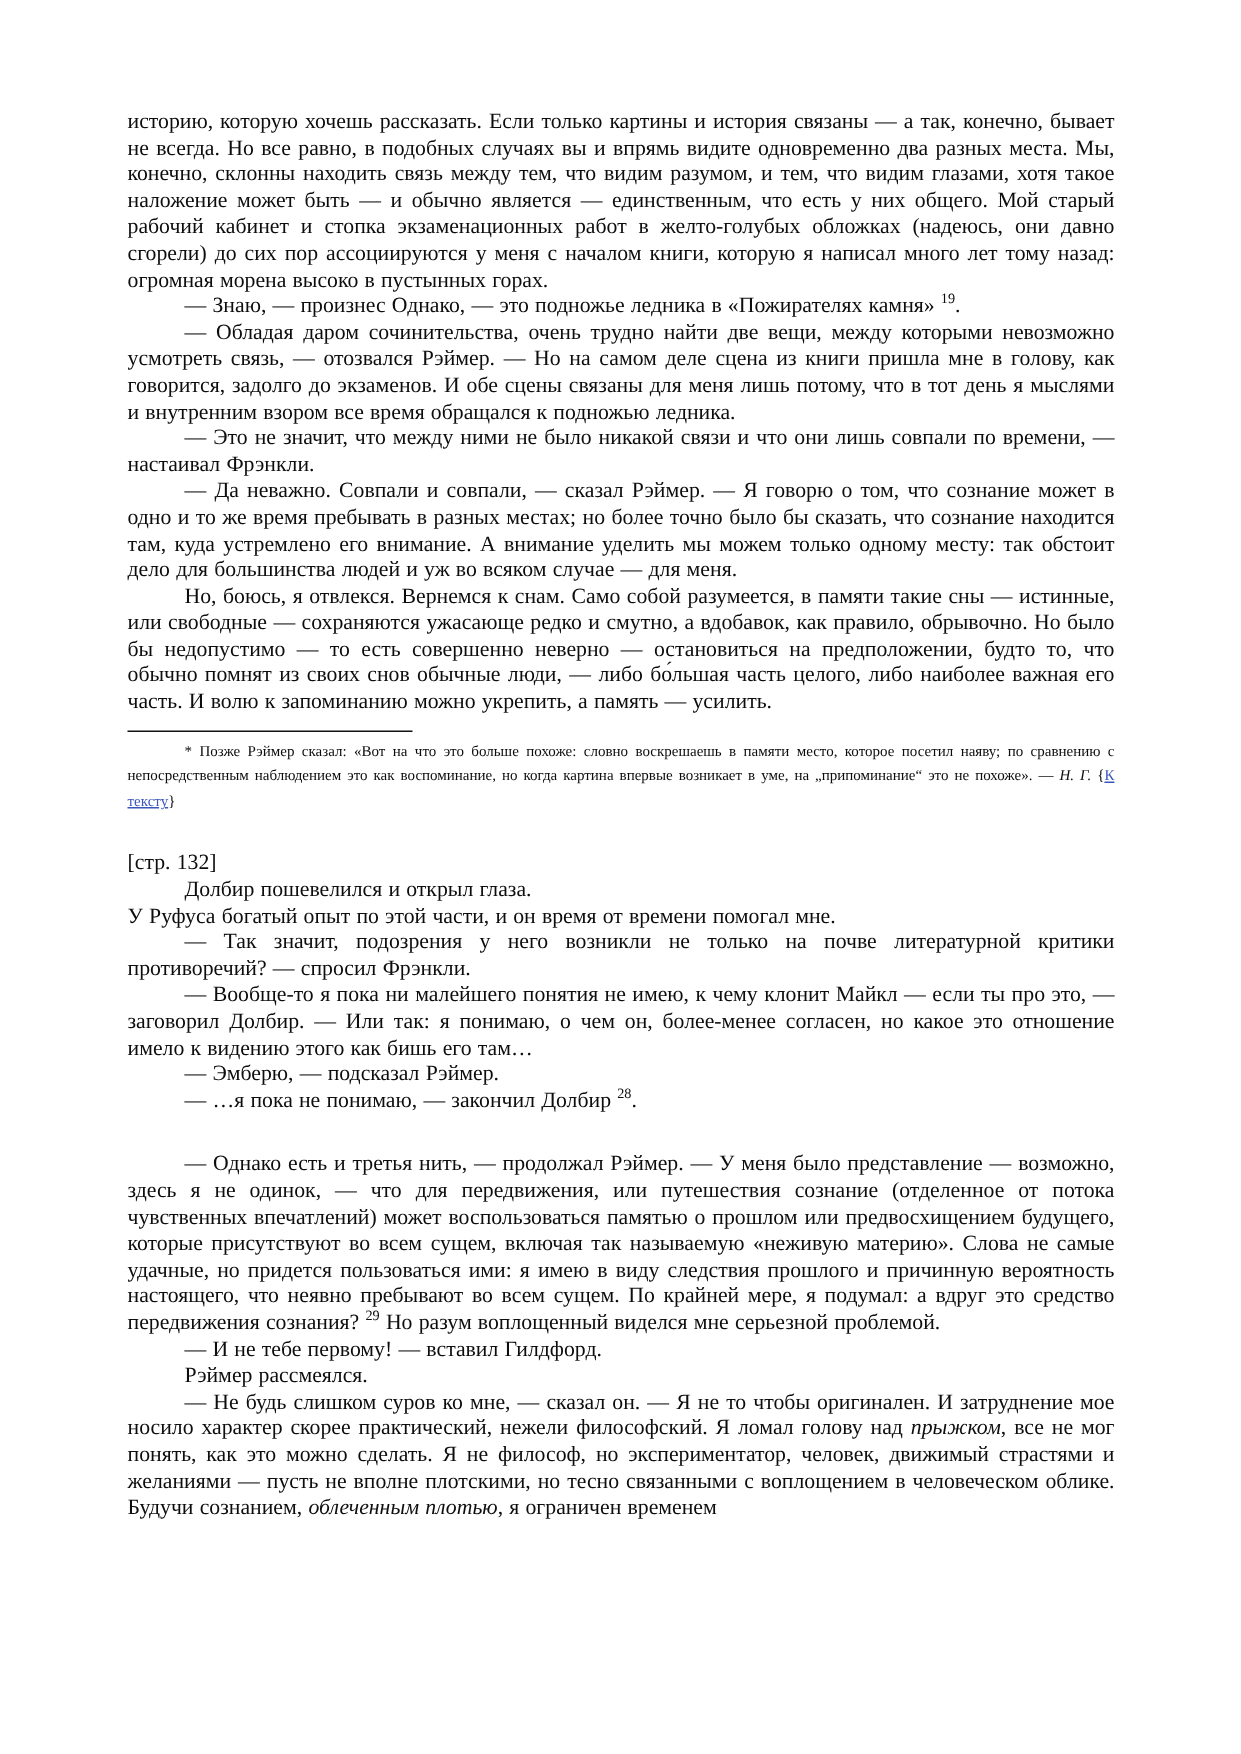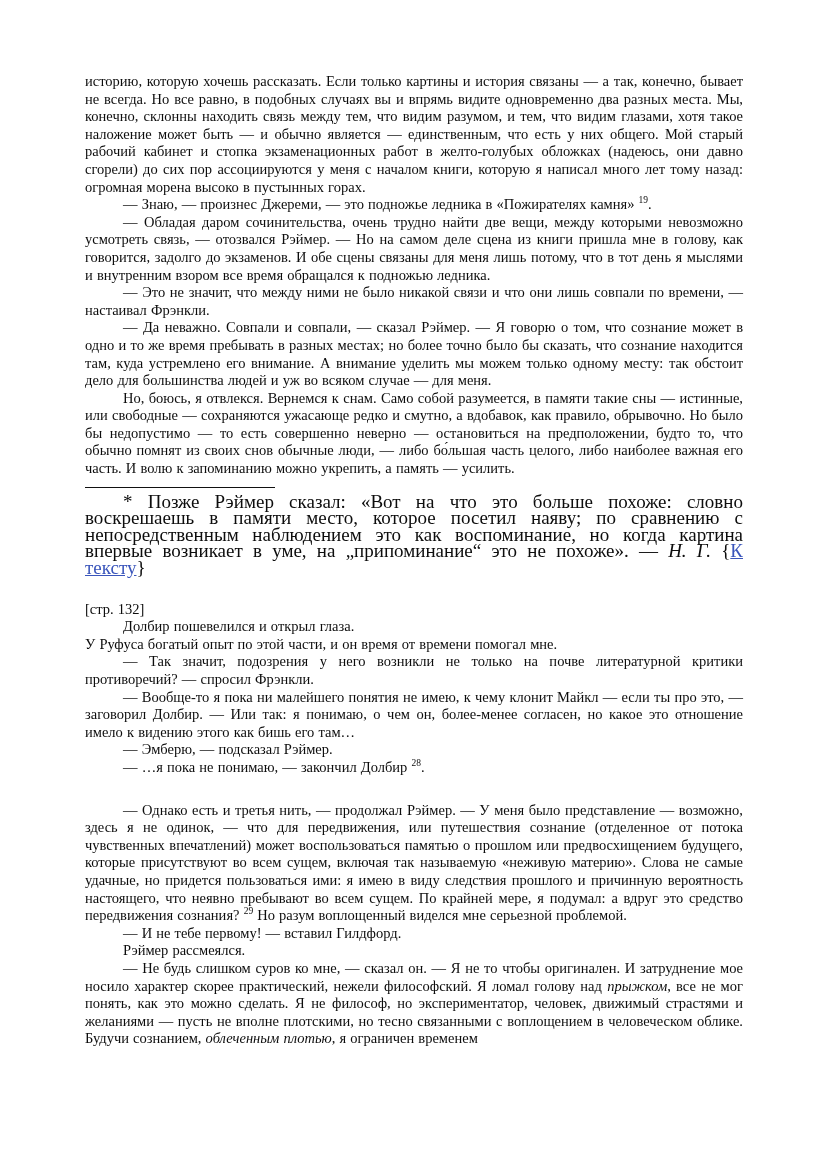--- a/index.html
+++ b/index.html
@@ -25,21 +25,21 @@
     margin: 0;
     text-align: justify;
     font-size: 14.5px;
     line-height: 17.6px;
     word-spacing: 0.5px;
   }
   p.para.indent {
     text-indent: 38px;
   }
   p.para.small {
-    font-size: 19px;
+    font-size: 10px;
     line-height: 16.6px;
   }
   sup.note-ref {
     font-size: 9.5px;
     line-height: 0;
     vertical-align: super;
   }
   em.emph {
     font-style: italic;
   }
@@ -56,21 +56,21 @@
   }
   .spacer {
     width: 100%;
   }
 </style>
 </head>
 <body style="background: rgb(255, 255, 255); color: rgb(13, 13, 13);">
 
 <main class="book-page">
     <p class="para"><span>историю, которую хочешь рассказать. Если только картины и история связаны — а так, конечно, бывает не всегда. Но все равно, в подобных случаях вы и впрямь видите одновременно два разных места. Мы, конечно, склонны находить связь между тем, что видим разумом, и тем, что видим глазами, хотя такое наложение может быть — и обычно является — единственным, что есть у них общего. Мой старый рабочий кабинет и стопка экзаменационных работ в желто-голубых обложках (надеюсь, они давно сгорели) до сих пор ассоциируются у меня с началом книги, которую я написал много лет тому назад: огромная морена высоко в пустынных горах.</span></p>
-    <p class="para indent"><span>— Знаю, — произнес Джереми, — это подножье ледника в «Пожирателях камня» </span><sup class="note-ref">19</sup><span>.</span></p>
+    <p class="para indent"><span>— Знаю, — произнес Однако, — это подножье ледника в «Пожирателях камня» </span><sup class="note-ref">19</sup><span>.</span></p>
     <p class="para indent"><span>— Обладая даром сочинительства, очень трудно найти две вещи, между которыми невозможно усмотреть связь, — отозвался Рэймер. — Но на самом деле сцена из книги пришла мне в голову, как говорится, задолго до экзаменов. И обе сцены связаны для меня лишь потому, что в тот день я мыслями и внутренним взором все время обращался к подножью ледника.</span></p>
     <p class="para indent"><span>— Это не значит, что между ними не было никакой связи и что они лишь совпали по времени, — настаивал Фрэнкли.</span></p>
     <p class="para indent"><span>— Да неважно. Совпали и совпали, — сказал Рэймер. — Я говорю о том, что сознание может в одно и то же время пребывать в разных местах; но более точно было бы сказать, что сознание находится там, куда устремлено его внимание. А внимание уделить мы можем только одному месту: так обстоит дело для большинства людей и уж во всяком случае — для меня.</span></p>
     <p class="para indent"><span>Но, боюсь, я отвлекся. Вернемся к снам. Само собой разумеется, в памяти такие сны — истинные, или свободные — сохраняются ужасающе редко и смутно, а вдобавок, как правило, обрывочно. Но было бы недопустимо — то есть совершенно неверно — остановиться на предположении, будто то, что обычно помнят из своих снов обычные люди, — либо бо́льшая часть целого, либо наиболее важная его часть. И волю к запоминанию можно укрепить, а память — усилить.</span></p>
     <div class="fn-rule"></div>
     <p class="para indent small"><span>* Позже Рэймер сказал: «Вот на что это больше похоже: словно воскрешаешь в памяти место, которое посетил наяву; по сравнению с непосредственным наблюдением это как воспоминание, но когда картина впервые возникает в уме, на „припоминание“ это не похоже». — </span><em class="emph">Н. Г.</em><span> {</span><a href="#" class="note-link">К тексту</a><span>}</span></p>
     <div class="spacer" style="height: 24px;"></div>
     <p class="para"><span>[стр. 132]</span></p>
     <p class="para indent"><span>Долбир пошевелился и открыл глаза.</span></p>
     <p class="para"><span>У Руфуса богатый опыт по этой части, и он время от времени помогал мне.</span></p>

